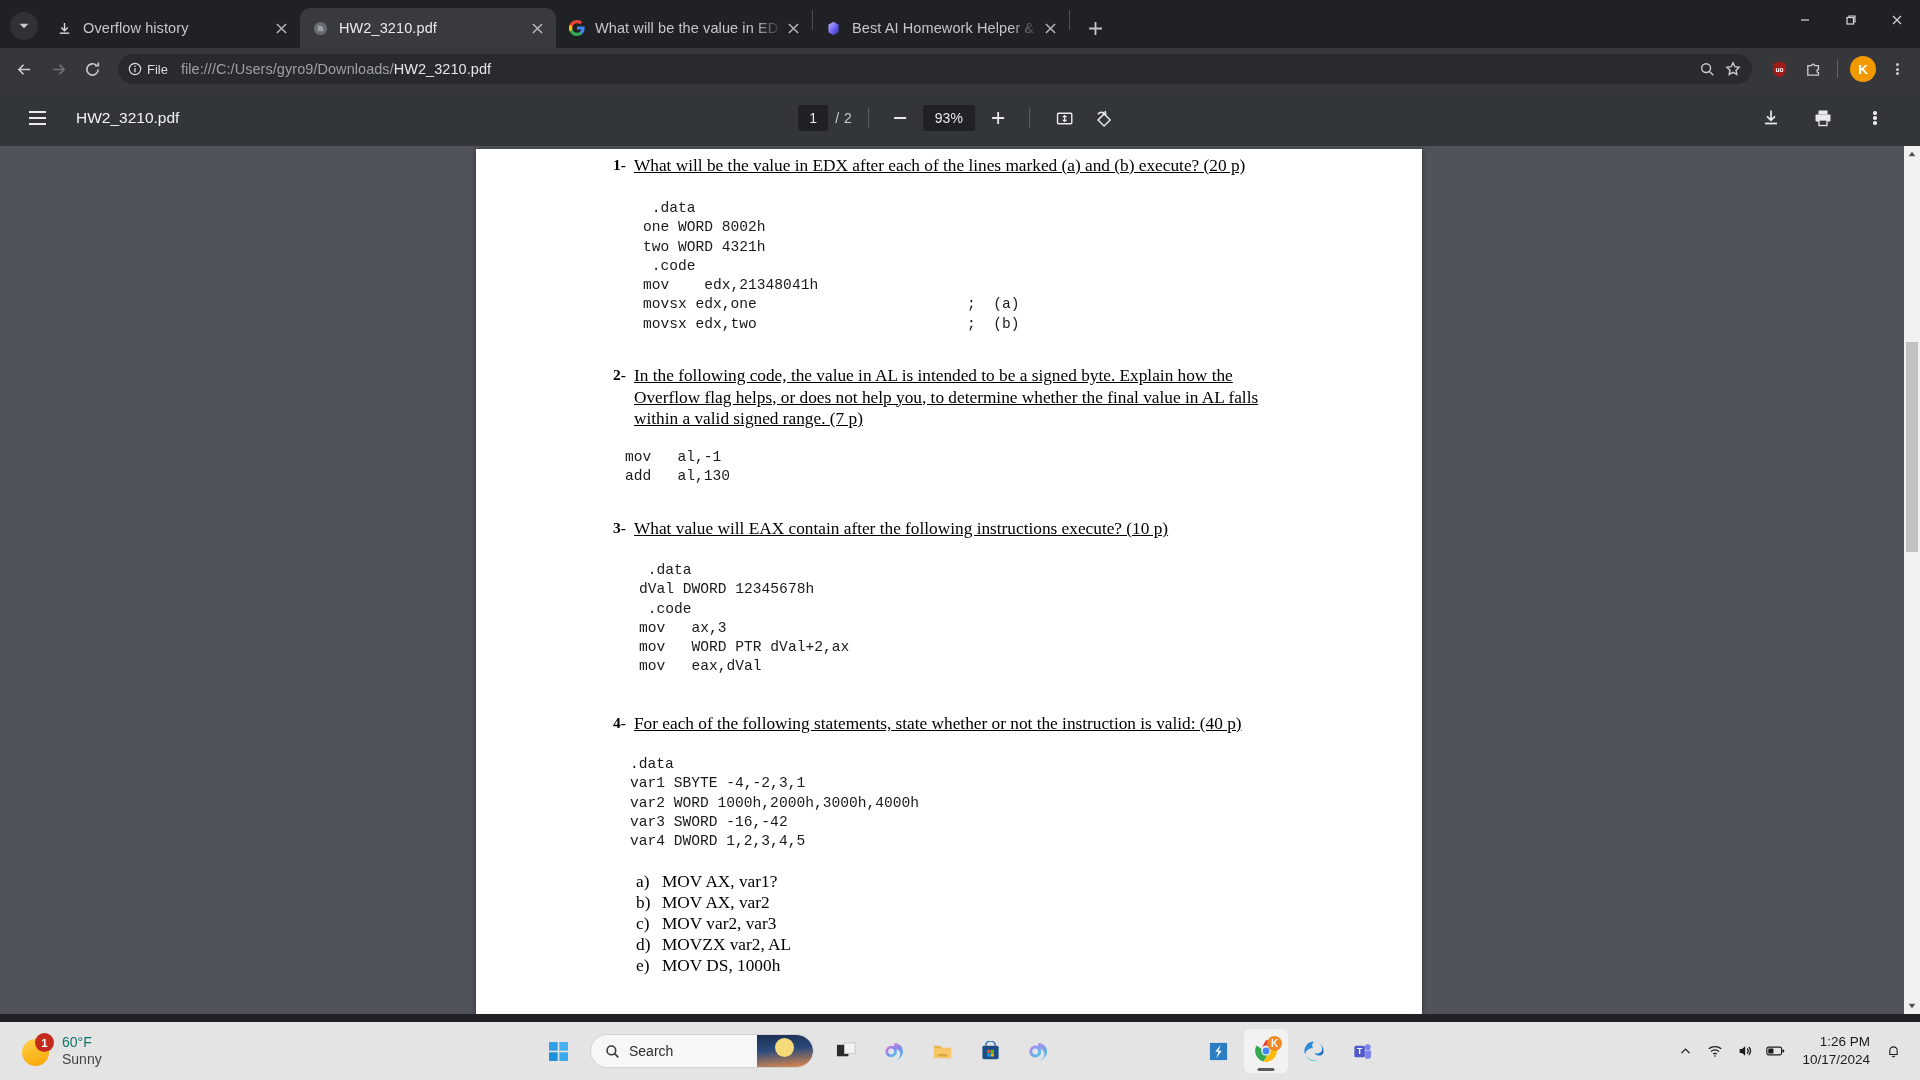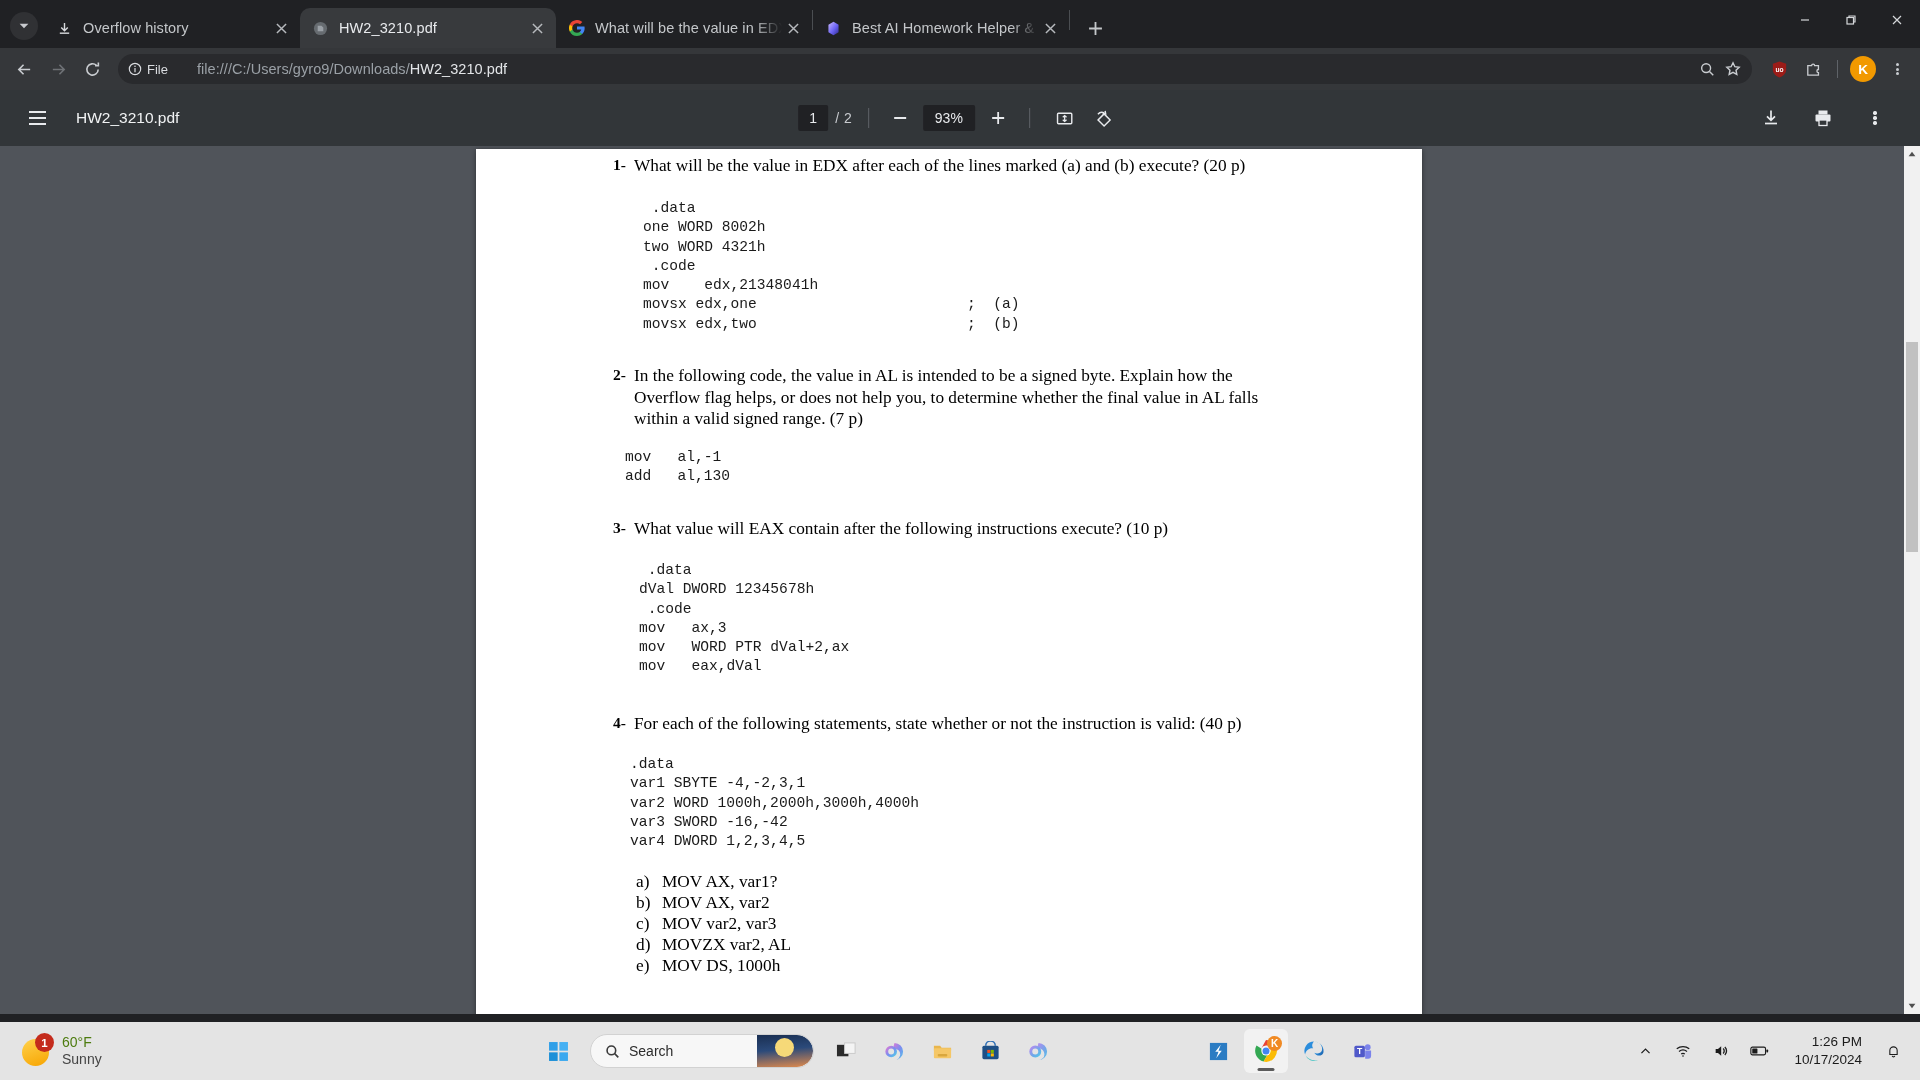--- a/index.html
+++ b/index.html
@@ -141,21 +141,21 @@
     padding: 0 9px 0 6px;
     border-radius: 12px;
     cursor: pointer;
   }
   #site-chip svg { width: 14px; height: 14px; }
   #site-chip span { font-size: 13px; color: #dadce0; }
   #omnibox-url {
     flex: 1 1 auto;
     font-size: 14.5px;
     color: #e3e5e8;
-    margin-left: 20px;
+    margin-left: 4px;
     white-space: nowrap;
     overflow: hidden;
     letter-spacing: .05px;
   }
   #omnibox-url .url-dim { color: #9aa0a6; }
   .omni-act {
     width: 26px; height: 26px;
     border-radius: 50%;
     display: flex; align-items: center; justify-content: center;
     cursor: pointer; flex: 0 0 26px;
@@ -297,20 +297,21 @@
     font-size: 15.5px;
     font-weight: bold;
     padding-right: 8px;
     padding-top: 1px;
   }
   .q-text {
     font-family: "Liberation Serif", serif;
     font-size: 17.3px;
     line-height: 21.5px;
     max-width: 660px;
+    text-decoration: underline;
   }
   .code-block {
     font-family: "Liberation Mono", monospace;
     font-size: 14.6px;
     line-height: 19.3px;
     white-space: pre;
     color: #1a1a1a;
   }
   .list-block {
     font-family: Liberation Serif, serif;
@@ -376,21 +377,21 @@
     right: -2px; top: -3px;
     width: 19px; height: 19px;
     border-radius: 50%;
     background: #c42b1c;
     color: #fff;
     font-size: 11.5px;
     font-weight: 600;
     display: flex; align-items: center; justify-content: center;
   }
   #weather-text { line-height: 1.25; }
-  #weather-temp { font-size: 14px; color: #4d7c0f; }
+  #weather-temp { font-size: 14px; color: #0f766e; }
   #weather-cond { font-size: 14px; color: #444; }
 
   #taskbar-center {
     position: absolute;
     left: 50%;
     transform: translateX(-50%);
     display: flex;
     align-items: center;
     gap: 4px;
   }
@@ -437,21 +438,21 @@
   #search-thumb .moon {
     position: absolute; left: 18px; top: 3px;
     width: 19px; height: 19px; border-radius: 50%;
     background: #f6d978;
   }
 
   #taskbar-right {
     margin-left: auto;
     display: flex;
     align-items: center;
-    gap: 8px;
+    gap: 0px;
     padding-right: 14px;
   }
   .tray-icon {
     width: 30px; height: 40px;
     display: flex; align-items: center; justify-content: center;
     cursor: pointer;
   }
   .tray-icon svg { stroke: #1b1b1b; fill: none; stroke-width: 1.5; }
   #clock {
     text-align: right;

